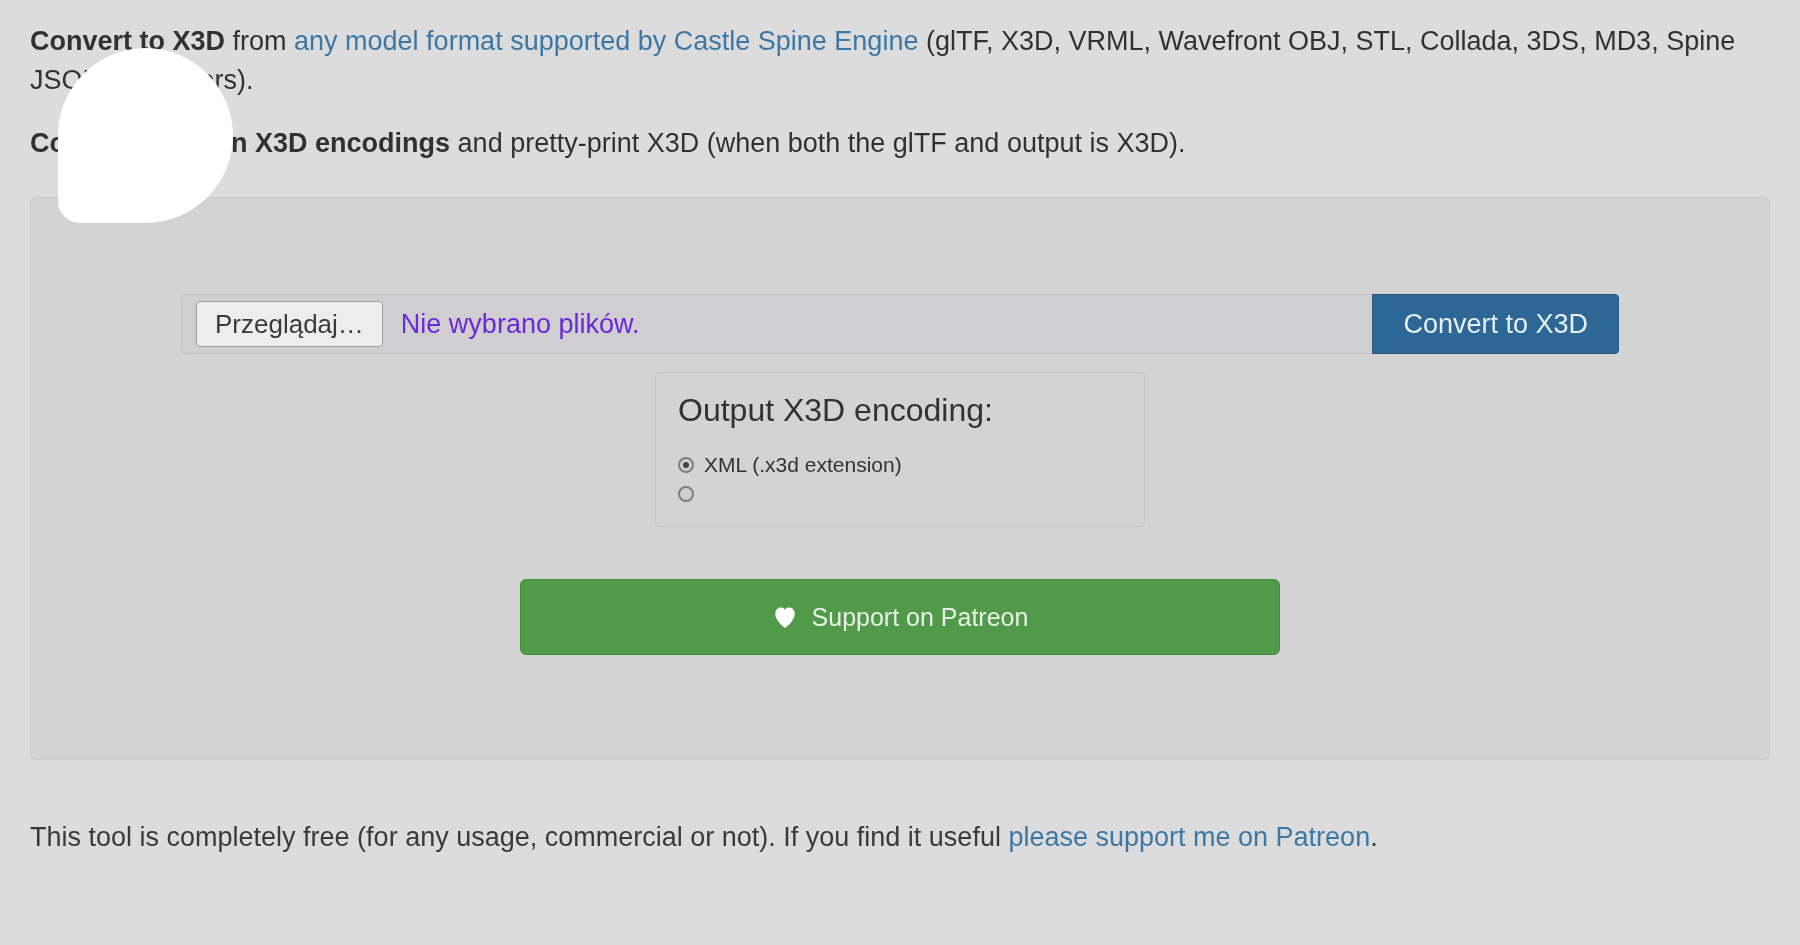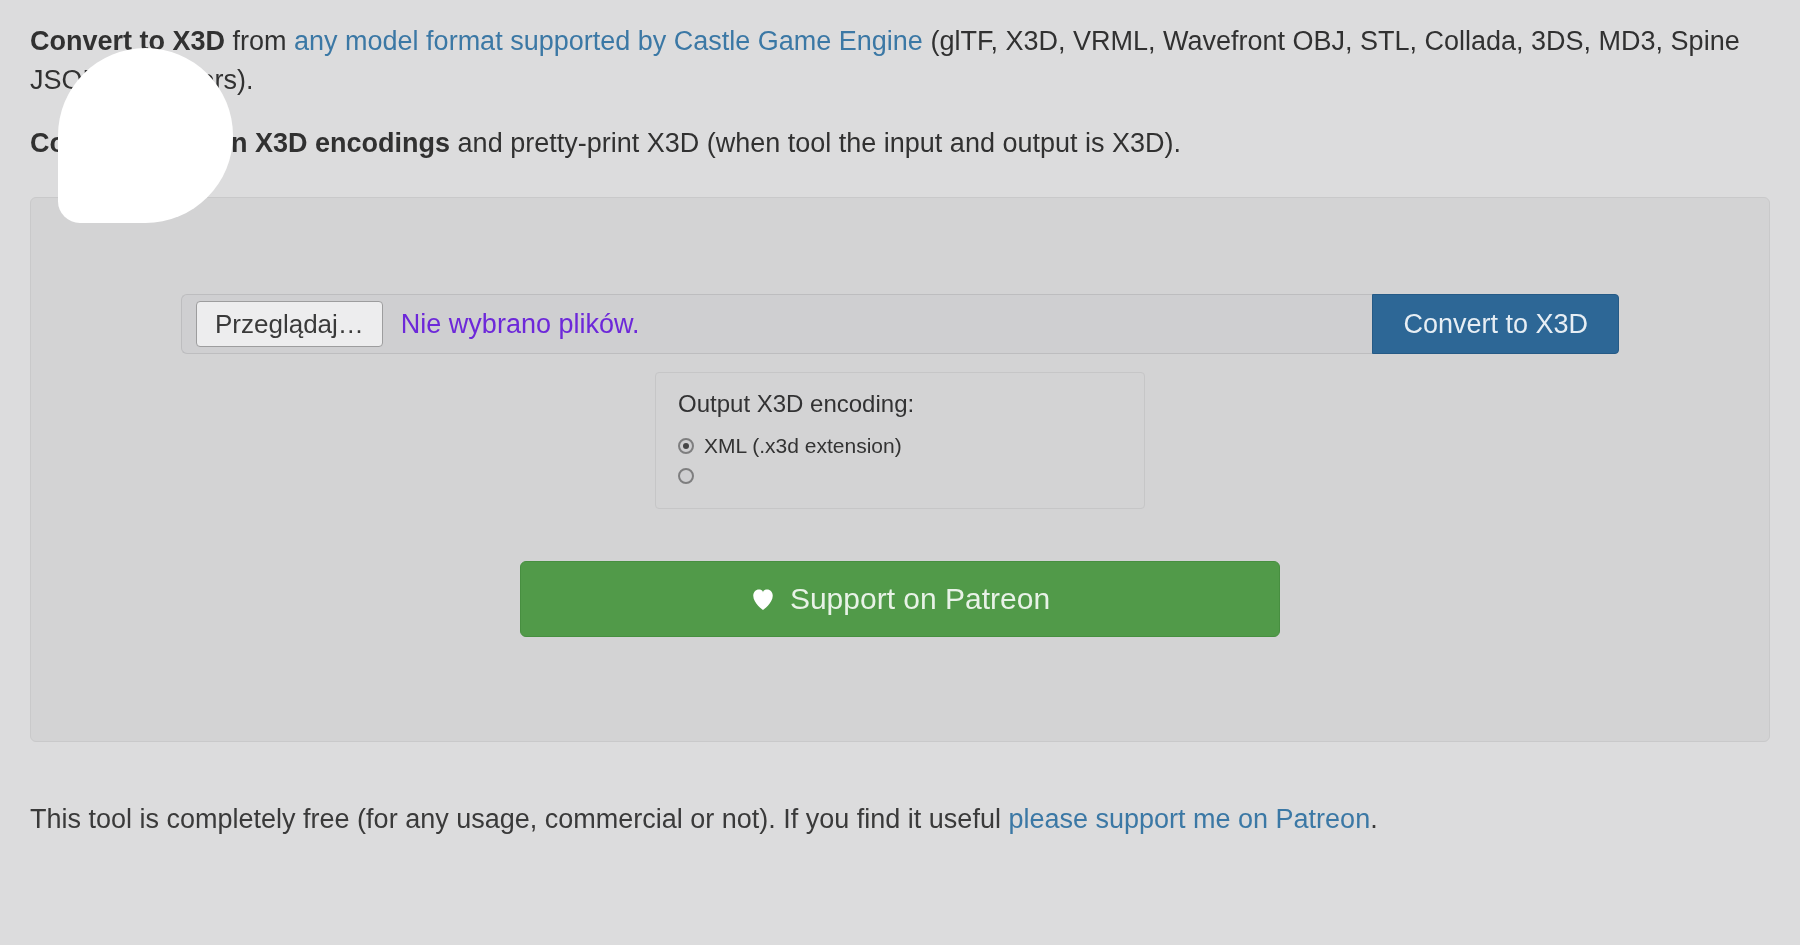--- a/index.html
+++ b/index.html
@@ -85,22 +85,22 @@
   .encoding-box {
     margin: 18px auto 0 auto;
     width: 490px;
     border: 1px solid #c6c6c7;
     border-radius: 4px;
     padding: 14px 22px 18px 22px;
     background: #d3d3d4;
   }
   .encoding-title {
     color: #323233;
-    margin-bottom: 9px;
-    font-size: 24px;
+    margin-bottom: 16px;
+    font-size: 32px;
   }
   .radio-row {
     display: flex;
     align-items: center;
     font-size: 21px;
     color: #333;
     margin: 6px 0;
     cursor: pointer;
   }
   .radio-dot {
@@ -128,21 +128,21 @@
     display: flex;
     align-items: center;
     justify-content: center;
     width: 760px;
     height: 76px;
     margin: 52px auto 0 auto;
     background: #519a49;
     border: 1px solid #478f40;
     border-radius: 6px;
     color: #e8f2e7;
-    font-size: 30px;
+    font-size: 25px;
     cursor: pointer;
   }
   .heart {
     display: inline-flex;
     margin-right: 14px;
   }
 
   .footer-text {
     margin-top: 58px;
     font-size: 27px;
@@ -162,25 +162,25 @@
   }
 </style>
 </head>
 <body>
 
 <div class="blob"></div>
 
 <div class="content">
 
   <p>
-    <strong>Convert to X3D</strong><span> from </span><a href="#">any model format supported by Castle Game Engine</a><span> (glTF, X3D, VRML, Wavefront OBJ, STL, Collada, 3DS, MD3, Spine JSON and others).</span>
+    <strong>Convert to X3D</strong><span> from </span><a href="#">any model format supported by Castle Spine Engine</a><span> (glTF, X3D, VRML, Wavefront OBJ, STL, Collada, 3DS, MD3, Spine JSON and others).</span>
   </p>
 
   <p>
-    <strong>Convert between X3D encodings</strong><span> and pretty-print X3D (when tool the input and output is X3D).</span>
+    <strong>Convert between X3D encodings</strong><span> and pretty-print X3D (when both the glTF and output is X3D).</span>
   </p>
 
   <div class="panel">
 
     <div class="input-row">
       <div class="file-field">
         <div class="browse-btn">Przeglądaj…</div>
         <div class="file-status">Nie wybrano plików.</div>
       </div>
       <div class="convert-btn">Convert to X3D</div>

